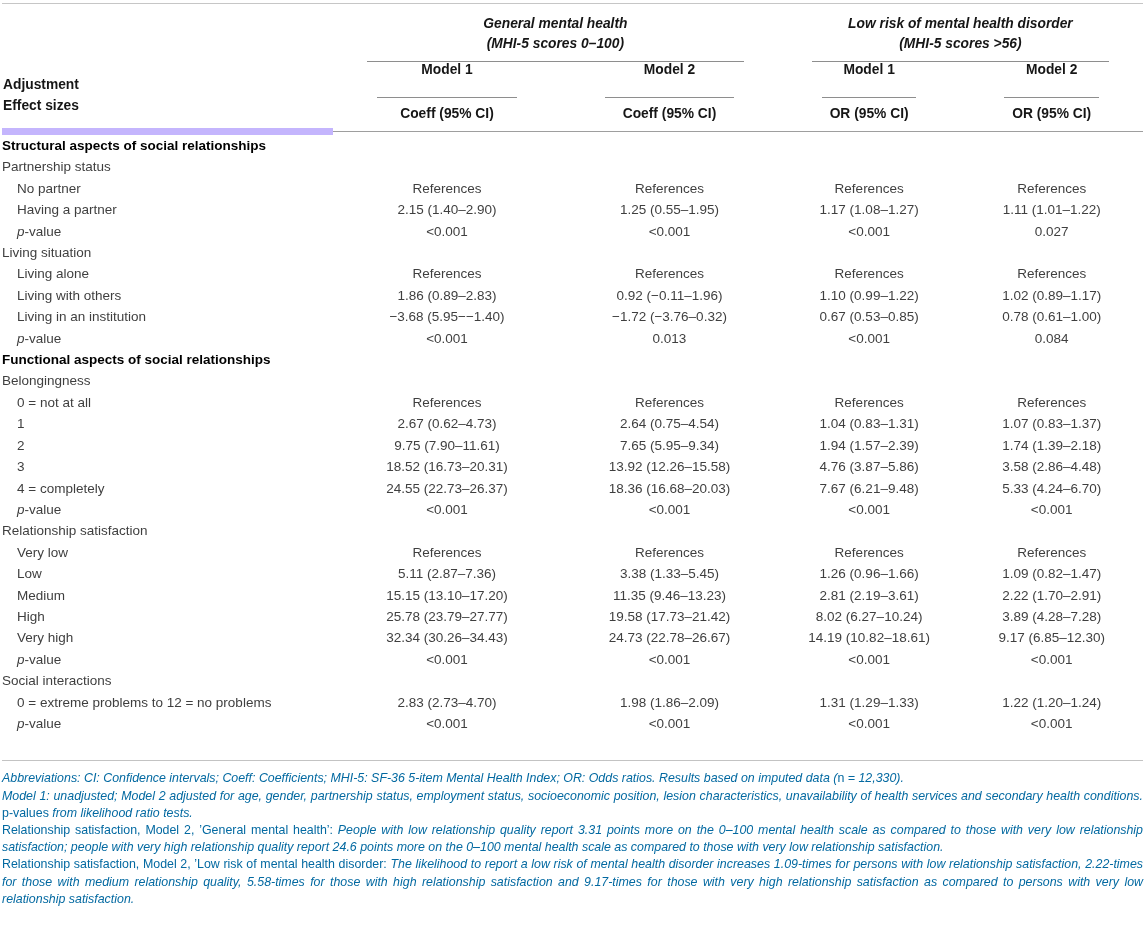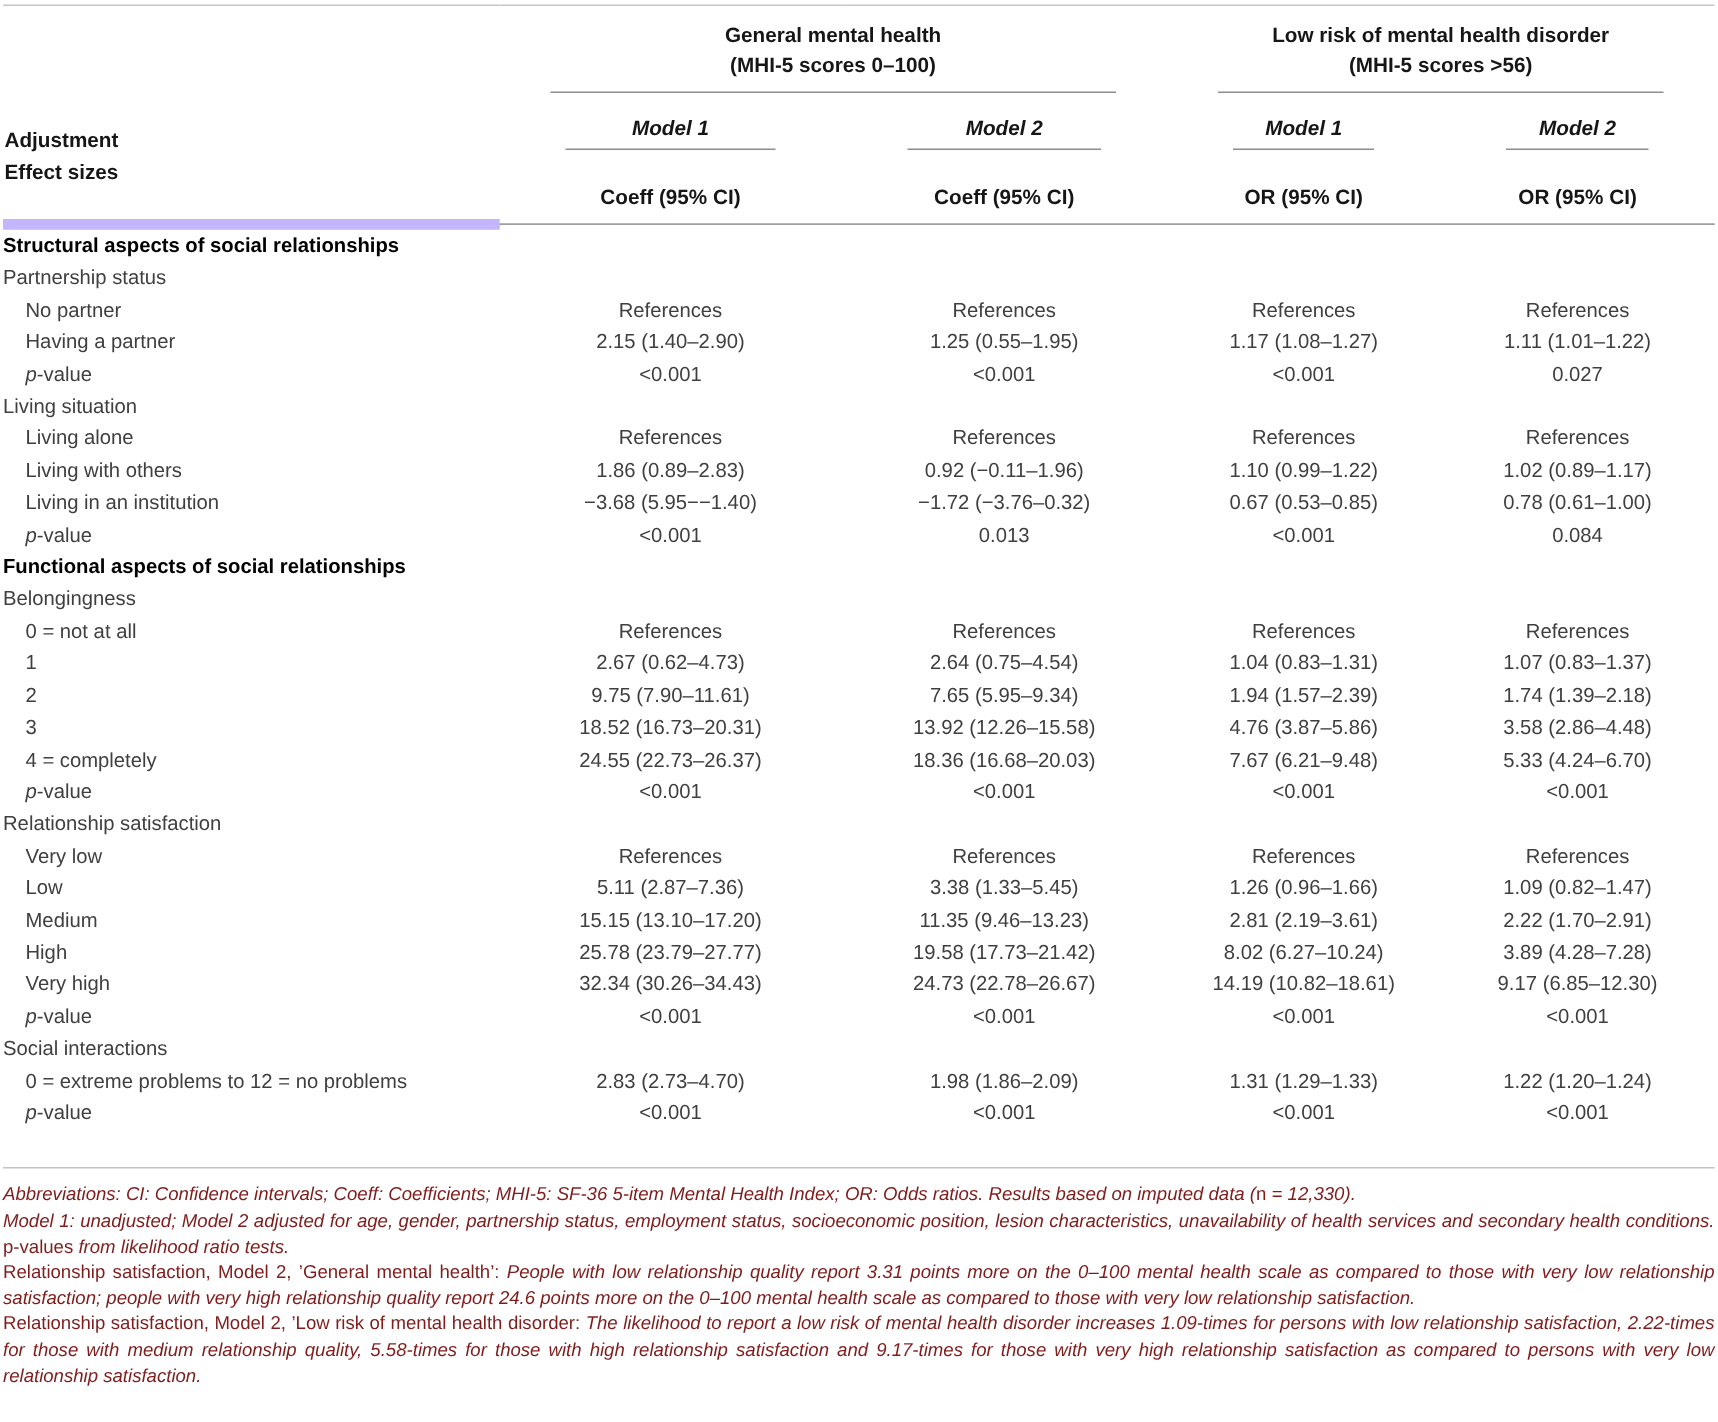--- a/index.html
+++ b/index.html
@@ -25,33 +25,32 @@
   col.c-m2b { width: 16%; }
 
   thead th {
     font-weight: bold;
     color: #161616;
     font-size: 13.8px;
     text-align: center;
     padding: 0;
     vertical-align: bottom;
   }
-  tr.group-row th { padding-top: 7px; height: 51px; }
+  tr.group-row th { padding-top: 7px; height: 51px; font-style: italic; }
   .grule {
     border-bottom: 1.5px solid #8e8e8e;
     padding-bottom: 6px;
     margin: 0 34px;
     line-height: 1.5;
   }
   tr.model-row th { height: 30px; }
   .mrule {
     border-bottom: 1px solid #8e8e8e;
-    padding-bottom: 6px;
-    margin: 16px 44px;
-    font-style: italic;
+    padding-bottom: 20px;
+    margin: 0 44px;
   }
   th.corner {
     text-align: left;
     vertical-align: middle;
     line-height: 1.55;
     padding-left: 1px;
     border-bottom: 7px solid #c4b5fd;
   }
   tr.measure-row th {
     padding: 8px 0 10px 0;
@@ -74,21 +73,21 @@
 
   .footnotes {
     margin-top: 26px;
     border-top: 1px solid #c3c3c3;
     padding-top: 9px;
   }
   .footnotes p.fn {
     margin: 0 0 0 0;
     font-size: 12.4px;
     line-height: 17.2px;
-    color: #7f1d1d;
+    color: #0369a1;
     text-align: justify;
   }
   .footnotes span.it { font-style: italic; }
   .footnotes span.up { font-style: normal; }
 </style>
 </head>
 <body>
 
 <div class="page">
 

